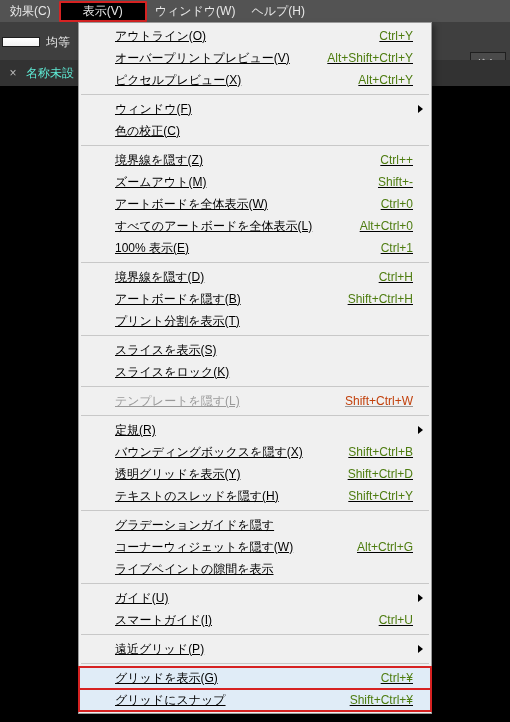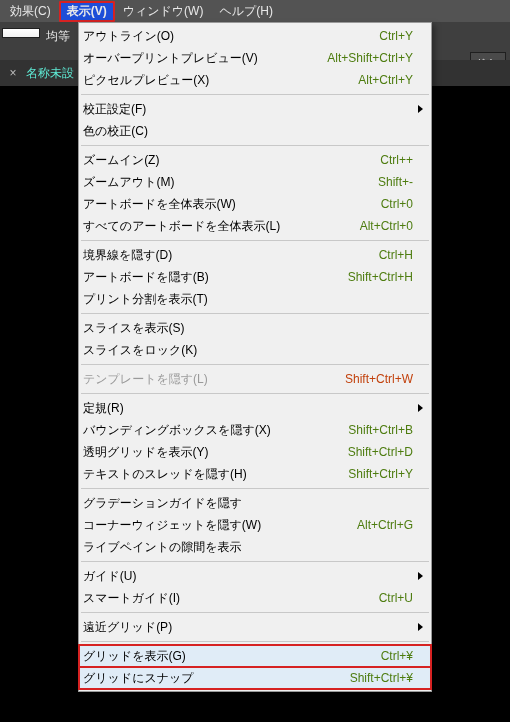--- a/index.html
+++ b/index.html
@@ -19,41 +19,40 @@
     align-items: center;
     padding-left: 2px;
   }
   .menubar-item {
     color: #e8e8e8;
     padding: 12px 8px;
     cursor: pointer;
   }
   .menubar-item.open {
     border: 2px solid #d62222;
-    background: #1d4ed8;
-    padding: 0 6px;
+    background: #000000;
+    padding: 0 22px;
     border-radius: 1px;
-    font-weight: bold;
   }
   .toolbar-strip {
     position: absolute;
     top: 22px;
     left: 0;
     right: 0;
     height: 60px;
     background: #3f3f3f;
   }
   .toolbar-row1 {
     position: absolute;
     top: 6px;
     left: 0;
     height: 28px;
     width: 80px;
     display: flex;
-    align-items: flex-start;
+    align-items: center;
   }
   .hbar {
     width: 38px;
     height: 10px;
     border: 1px solid #1f1f1f;
     background: linear-gradient(#fff,#f2f2f2);
     margin-left: 2px;
   }
   .toolbar-label {
     color: #e8e8e8;
@@ -115,24 +114,25 @@
     width: 354px;
     background: #f0f0f0;
     border: 1px solid #9a9a9a;
     box-shadow: 3px 3px 6px rgba(0,0,0,.35);
     padding: 2px 0;
   }
   .mi {
     display: flex;
     align-items: center;
     height: 22px;
-    padding: 0 18px 0 4px;
+    padding: 0 18px 0 36px;
     color: #000;
     cursor: pointer;
     position: relative;
+    text-decoration: underline;
   }
   .mi .lbl { flex: 1; }
   .mi .sc  { color: #4d7c0f; }
   .mi.disabled { color: #9a9a9a; cursor: default; }
   .mi.disabled .sc { color: #c2410c; }
   .mi .arrow {
     position: absolute;
     right: 8px;
     width: 0; height: 0;
     border-top: 4px solid transparent;
@@ -186,44 +186,48 @@
     <span class="sc">Alt+Shift+Ctrl+Y</span>
   </div>
   <div class="mi">
     <span class="lbl">ピクセルプレビュー(X)</span>
     <span class="sc">Alt+Ctrl+Y</span>
   </div>
 
   <div class="sep"></div>
 
   <div class="mi">
-    <span class="lbl">校正設定(F)</span>
+    <span class="lbl">ウィンドウ(F)</span>
     <span class="arrow"></span>
   </div>
   <div class="mi">
     <span class="lbl">色の校正(C)</span>
   </div>
 
   <div class="sep"></div>
 
   <div class="mi">
-    <span class="lbl">ズームイン(Z)</span>
+    <span class="lbl">境界線を隠す(Z)</span>
     <span class="sc">Ctrl++</span>
   </div>
   <div class="mi">
     <span class="lbl">ズームアウト(M)</span>
     <span class="sc">Shift+-</span>
   </div>
   <div class="mi">
     <span class="lbl">アートボードを全体表示(W)</span>
     <span class="sc">Ctrl+0</span>
   </div>
   <div class="mi">
     <span class="lbl">すべてのアートボードを全体表示(L)</span>
     <span class="sc">Alt+Ctrl+0</span>
+  </div>
+  <div class="mi">
+    <span class="lbl">100% 表示(E)</span>
+    <span class="sc">Ctrl+1</span>
   </div>
 
   <div class="sep"></div>
 
   <div class="mi">
     <span class="lbl">境界線を隠す(D)</span>
     <span class="sc">Ctrl+H</span>
   </div>
   <div class="mi">
     <span class="lbl">アートボードを隠す(B)</span>

